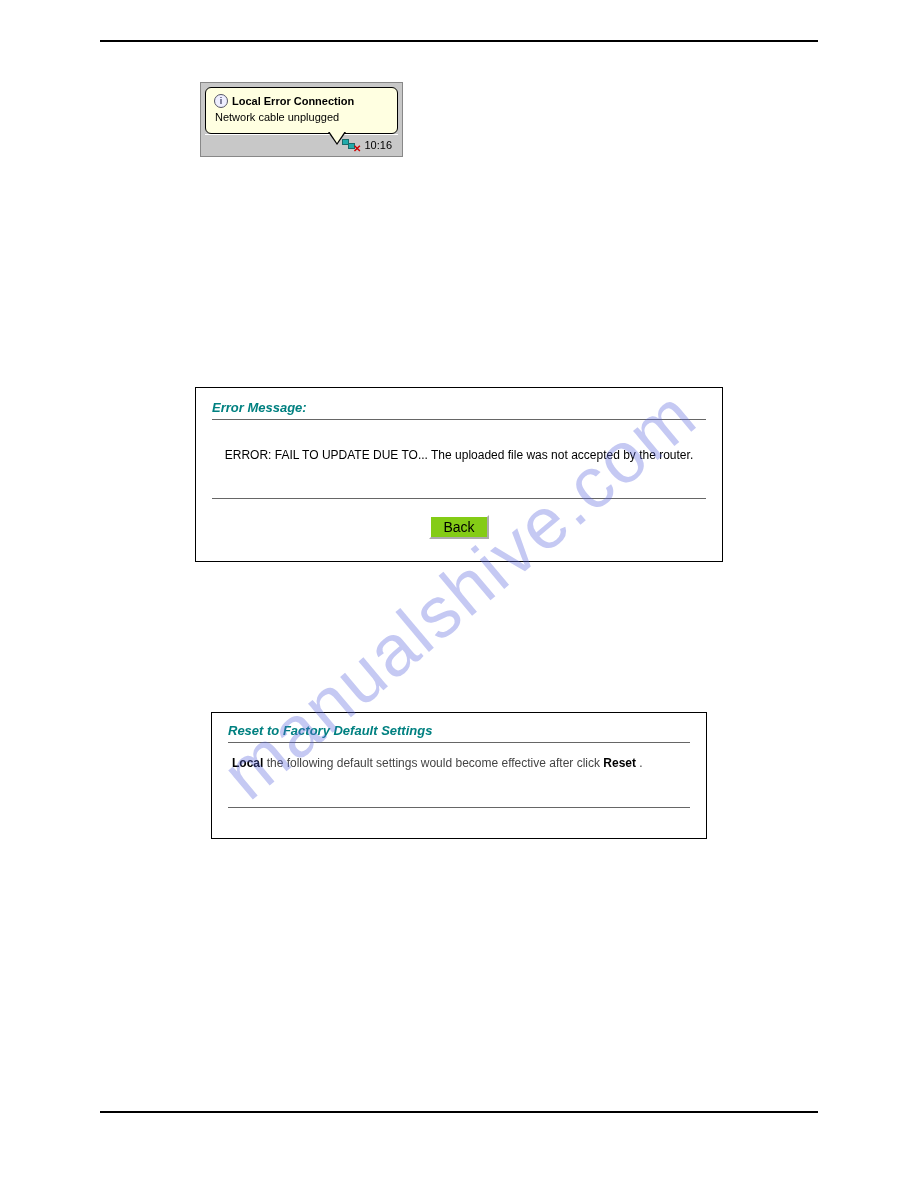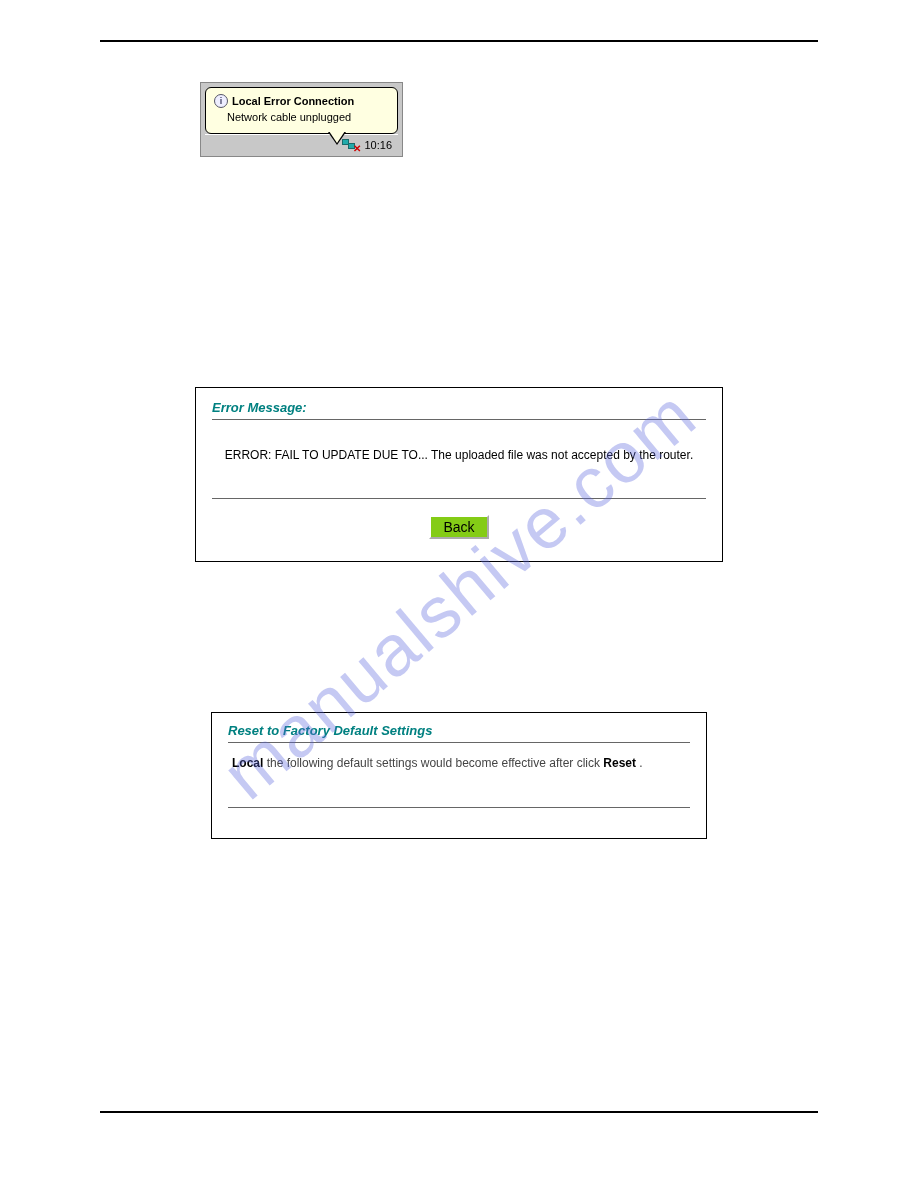--- a/index.html
+++ b/index.html
@@ -5,21 +5,21 @@
 *{box-sizing:border-box;margin:0;padding:0}
 body{background:#fff;font-family:Arial,sans-serif;width:918px;margin:0 auto;position:relative}
 .page{padding:40px 100px;min-height:1188px;position:relative}
 .hr-top{border:none;border-top:2px solid #000;margin-bottom:40px}
 .hr-bottom{border:none;border-top:2px solid #000;position:absolute;bottom:75px;left:100px;right:100px}
 
 .tooltip-shot{width:203px;margin-left:100px;margin-bottom:60px;border:1px solid #888;background:#c8c8c8;position:relative;padding:4px 4px 0 4px}
 .balloon{background:#ffffe1;border:1px solid #000;border-radius:6px;padding:6px 8px 8px 8px;font-size:11px;line-height:1.35;position:relative}
 .balloon .title-row{display:flex;align-items:center;gap:4px;font-weight:bold}
 .balloon .info-icon{width:14px;height:14px;border:1px solid #556;border-radius:50%;display:inline-flex;align-items:center;justify-content:center;font-size:9px;color:#446;background:#eef}
-.balloon .sub{margin-left:13px;margin-top:1px}
+.balloon .sub{margin-left:1px;margin-top:1px}
 .balloon-tail{position:absolute;right:52px;bottom:-10px;width:0;height:0;border-left:8px solid transparent;border-right:8px solid transparent;border-top:12px solid #ffffe1}
 .balloon-tail-border{position:absolute;right:51px;bottom:-12px;width:0;height:0;border-left:9px solid transparent;border-right:9px solid transparent;border-top:13px solid #000}
 .taskbar{display:flex;justify-content:flex-end;align-items:center;gap:6px;height:22px;background:#c8c8c8;border-top:1px solid #fff;font-size:11px;padding:0 6px}
 .net-icon{width:16px;height:12px;position:relative}
 .net-icon .scr{width:7px;height:6px;border:1px solid #1a6a6a;background:#2aa;position:absolute}
 .net-icon .scr.a{top:0;left:0}
 .net-icon .scr.b{top:4px;left:6px}
 .net-icon .x{position:absolute;right:-3px;bottom:-3px;color:#c00;font-size:10px;font-weight:bold}
 
 .panel{border:1px solid #000;margin:0 auto 80px auto;width:528px;padding:12px 16px 22px 16px}

